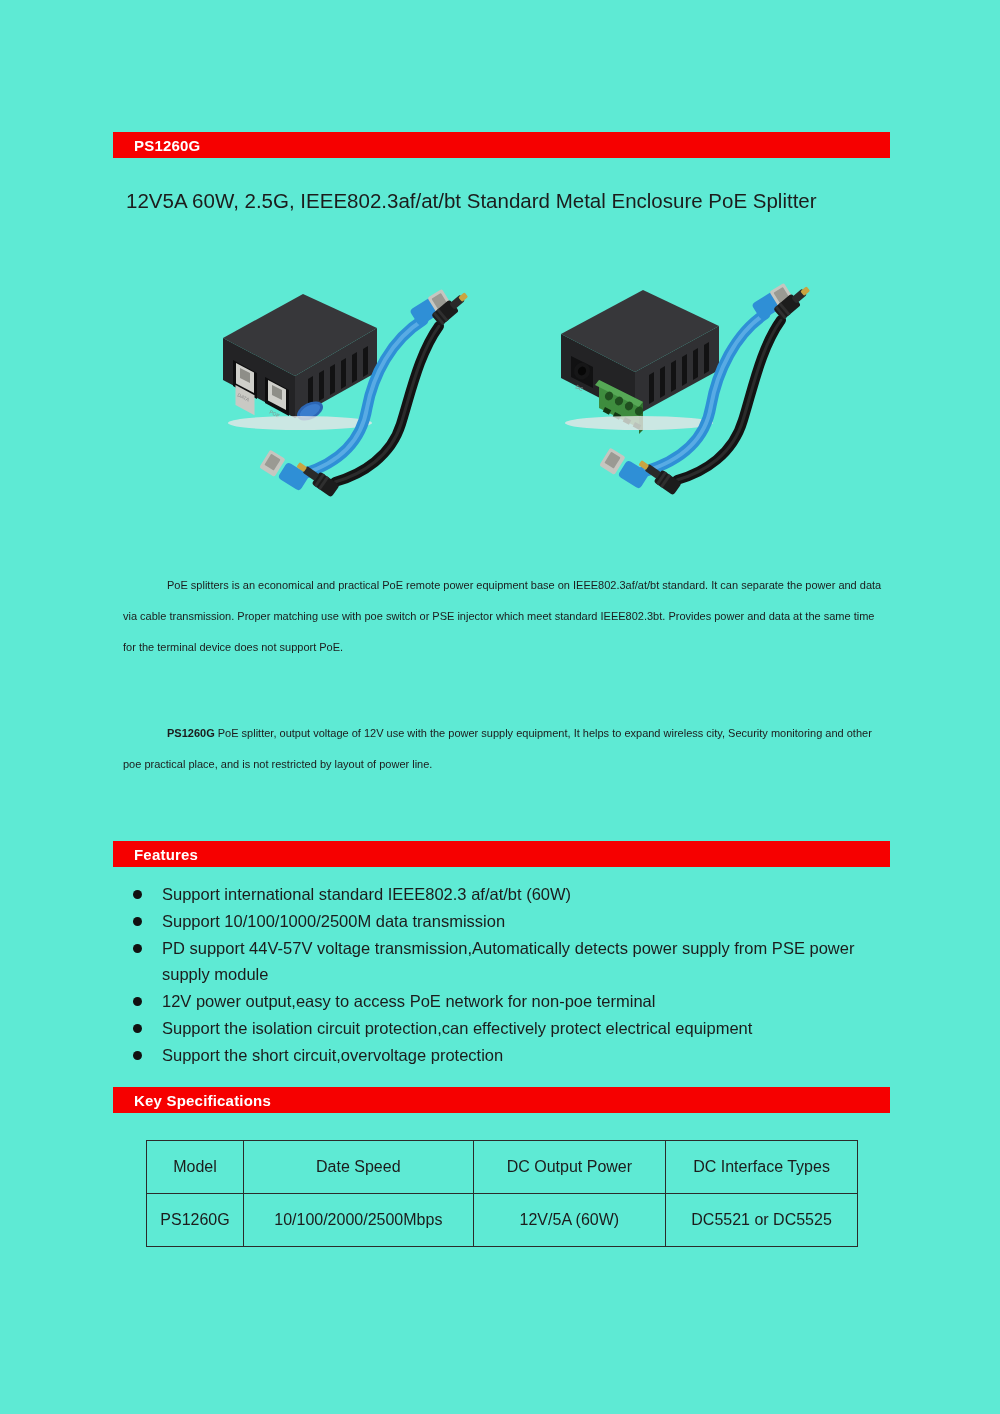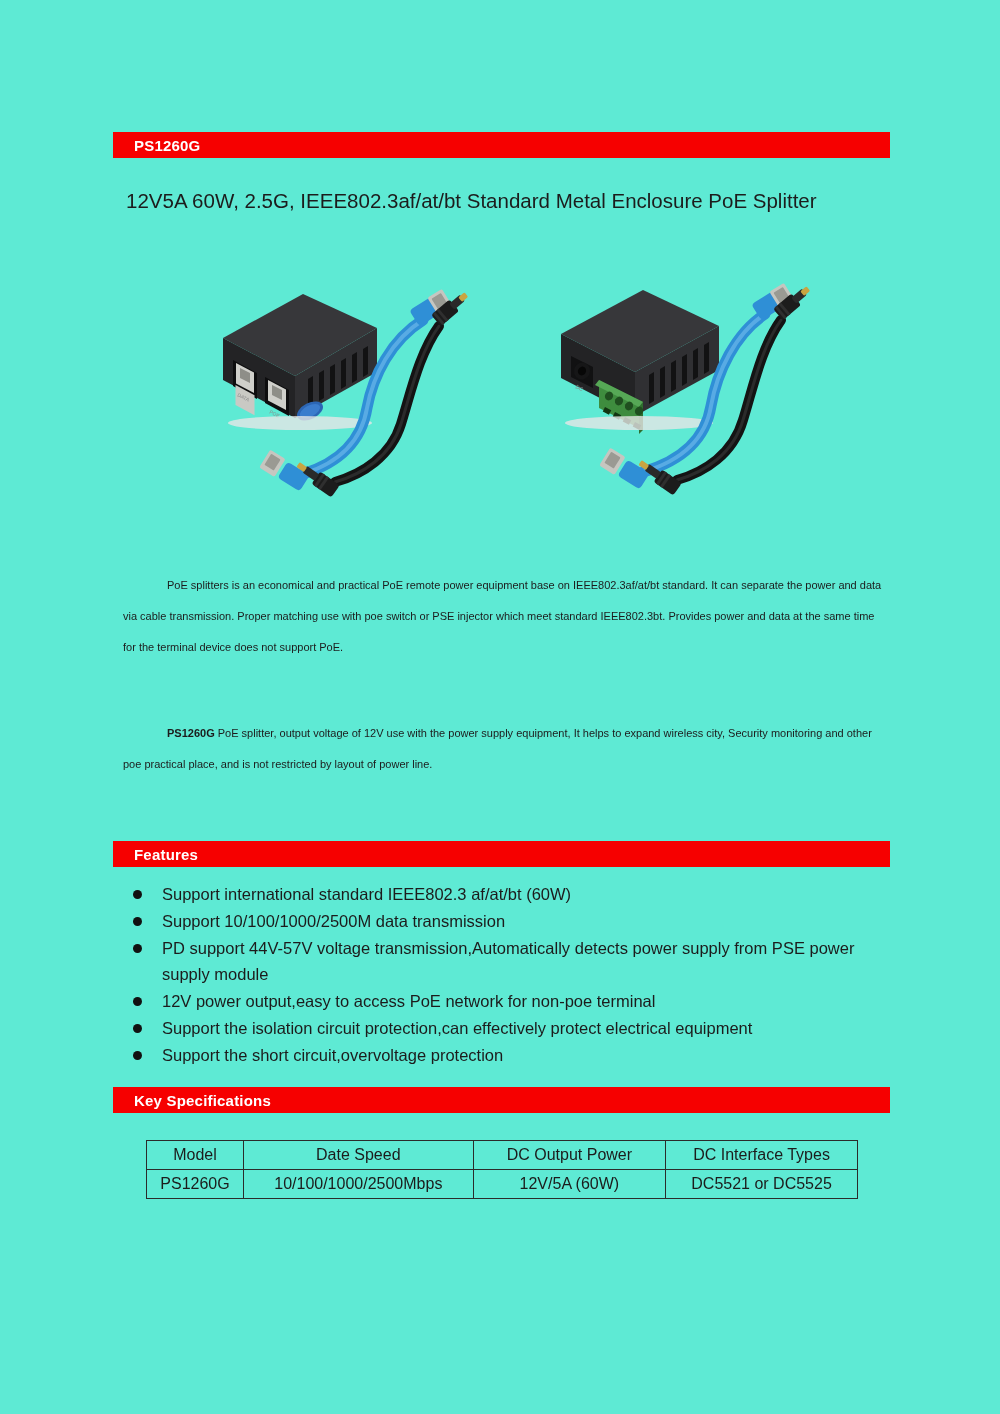--- a/index.html
+++ b/index.html
@@ -128,21 +128,21 @@
     width: 712px;
     border-collapse: collapse;
     font-size: 16px;
     color: #1c1c1c;
   }
   .spec-table td, .spec-table th {
     border: 1.4px solid #2b2b2b;
     text-align: center;
     font-weight: 400;
     height: 28px;
-    padding: 0 4px;
+    padding: 12px 4px;
     white-space: nowrap;
   }
   .spec-table .col-model { width: 92px; }
   .spec-table .col-speed { width: 232px; }
   .spec-table .col-power { width: 196px; }
   .spec-table .col-iface { width: 192px; }
 
   
   svg { display: block; }
 </style>
@@ -350,20 +350,20 @@
       <tr>
         <th class="col-model">Model</th>
         <th class="col-speed">Date Speed</th>
         <th class="col-power">DC Output Power</th>
         <th class="col-iface">DC Interface Types</th>
       </tr>
     </thead>
     <tbody>
       <tr>
         <td>PS1260G</td>
-        <td>10/100/1000/2500Mbps</td>
+        <td>10/100/2000/2500Mbps</td>
         <td>12V/5A (60W)</td>
         <td>DC5521 or DC5525</td>
       </tr>
     </tbody>
   </table>
 
 </div>
 
 </body></html>

